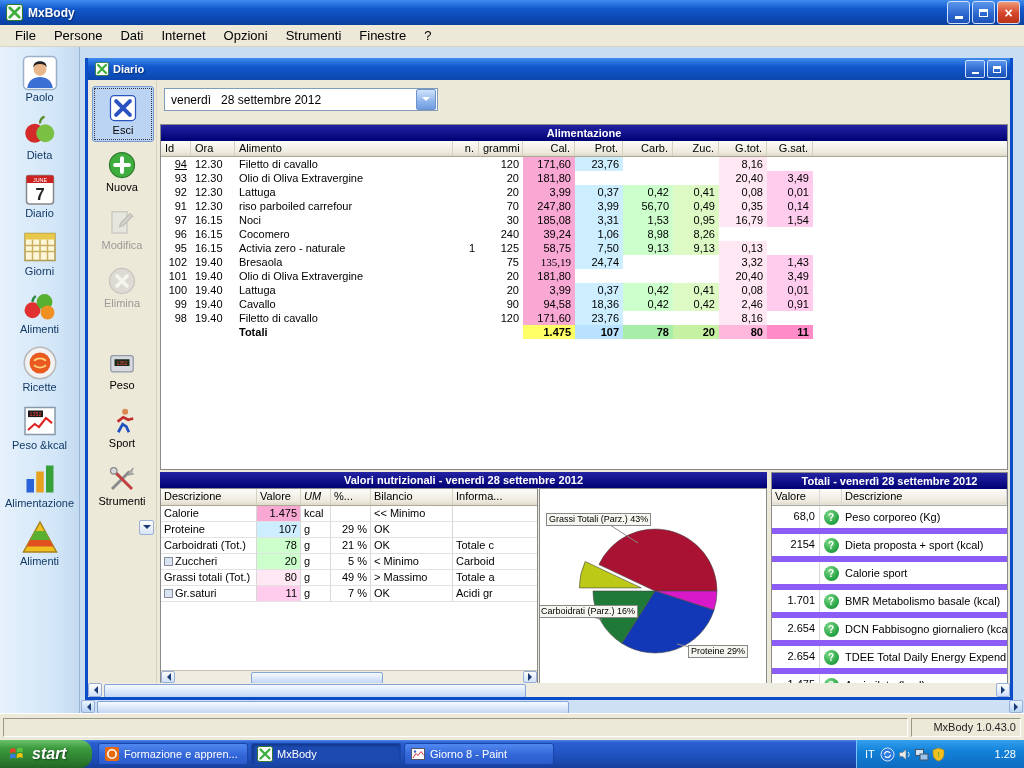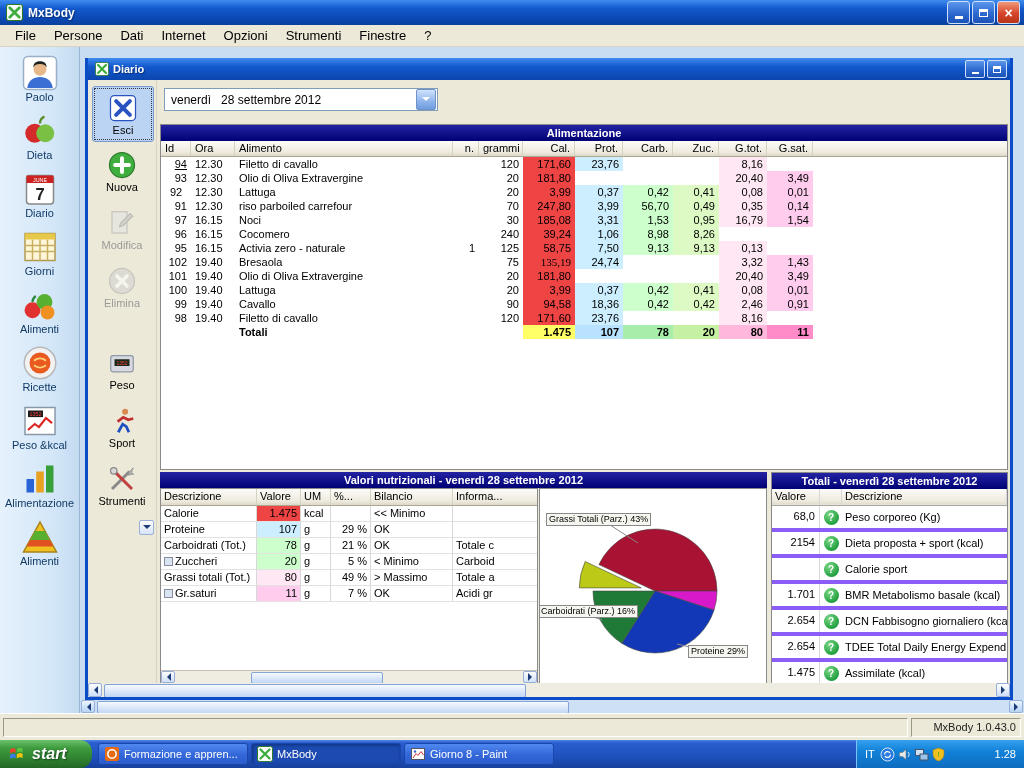--- a/index.html
+++ b/index.html
@@ -69,21 +69,21 @@
   
   .food-panel{position:absolute;left:72px;top:44px;width:848px;height:346px;box-sizing:border-box;background:#fff;border:1px solid #8a8a8a}
   .food-header{display:flex;height:15px;background:linear-gradient(180deg,#fcfcf9,#eeeade 75%,#ddd8c8);border-bottom:1px solid #aca894}
   .fh-cell{box-sizing:border-box;border-right:1px solid #d6d2c2;padding:0 4px;line-height:14px;font-size:11px;overflow:hidden;white-space:nowrap;flex:none}
   .fh-cell.num{text-align:right}
   .fh-cell.fill{flex:1;border-right:none}
   .f-row{display:flex;height:14px}
   .f-cell{box-sizing:border-box;padding:0 4px;line-height:14px;font-size:11px;overflow:hidden;white-space:nowrap;flex:none}
   .f-cell.num{text-align:right}
   .bold{font-weight:bold}
-  .c-cal{background:#ef4444}.c-prot{background:#cceeff}.c-carb{background:#ccffcc}
+  .c-cal{background:#f9a8d4}.c-prot{background:#cceeff}.c-carb{background:#ccffcc}
   .c-zuc{background:#ddf9c4}.c-gtot{background:#ffe8f4}.c-gsat{background:#ffccee}
   .t-cal{background:#ffff66}.t-prot{background:#b8e2ff}.t-carb{background:#a8eeaa}
   .t-zuc{background:#c6f0a2}.t-gtot{background:#ffb8dc}.t-gsat{background:#ff8cc8}
 
   
   .valori-hdr{position:absolute;left:72px;top:392px;width:607px}
   .valori-table{position:absolute;left:72px;top:408px;width:378px;height:196px;box-sizing:border-box;background:#fff;border:1px solid #8a8a8a;overflow:hidden}
   .v-headrow{display:flex;height:16px;background:linear-gradient(180deg,#fcfcf9,#eeeade 75%,#ddd8c8);border-bottom:1px solid #aca894}
   .v-row{display:flex;height:16px}
   .v-cell{box-sizing:border-box;border-right:1px solid #d8d8d8;border-bottom:1px solid #e2e2e2;padding:0 3px;line-height:15px;font-size:11px;overflow:hidden;white-space:nowrap;flex:none}
@@ -91,21 +91,21 @@
   .v-cell.num{text-align:right}
   .sub-glyph{display:inline-block;width:7px;height:7px;border:1px solid #8a8aa0;background:#d8e4f0;margin-right:2px;vertical-align:-1px}
 
   
   .pie-panel{position:absolute;left:451px;top:408px;width:228px;height:196px;box-sizing:border-box;background:#fff;border:1px solid #8a8a8a;overflow:hidden}
   .pie-label{position:absolute;font-size:9px;background:#f6f6f0;border:1px solid #888;padding:0 2px;line-height:11px;white-space:nowrap}
 
   
   .totali-panel{position:absolute;left:683px;top:392px;width:237px;height:212px;box-sizing:border-box;background:#fff;border:1px solid #8a8a8a;overflow:hidden}
   .to-headrow{display:flex;height:16px;background:linear-gradient(180deg,#fcfcf9,#eeeade 75%,#ddd8c8);border-bottom:1px solid #aca894}
-  .to-row{display:flex;height:22px;border-bottom:4px solid #8b5cf6;align-items:center}
+  .to-row{display:flex;height:22px;border-bottom:6px solid #8b5cf6;align-items:center}
   .to-val{width:48px;box-sizing:border-box;border-right:1px solid #d8d8d8;text-align:right;padding:0 4px;font-size:11px;line-height:21px;height:100%;flex:none}
   .to-ic{width:22px;display:flex;align-items:center;justify-content:center;flex:none}
   .to-desc{flex:1;padding:0 3px;font-size:11px;white-space:nowrap;overflow:hidden}
   .qmark{width:15px;height:15px;border-radius:50%;background:radial-gradient(circle at 35% 30%,#7ad884,#22a040 70%,#147a2c);color:#fff;font-weight:bold;font-size:10px;line-height:15px;text-align:center}
 
   
   .xscroll{position:absolute;box-sizing:border-box;background:#efece2}
   .sb-btn{position:absolute;top:0;width:14px;height:100%;box-sizing:border-box;background:linear-gradient(180deg,#fdfdfc,#d0e0f8);border:1px solid #96aed8;border-radius:2px;display:flex;align-items:center;justify-content:center}
   .sb-thumb{position:absolute;top:1px;height:calc(100% - 2px);background:linear-gradient(180deg,#f6faff,#c2d6f4);border:1px solid #84a4d8;border-radius:2px}
   .tri{width:0;height:0;border:4px solid transparent}
@@ -377,21 +377,21 @@
               <div class="f-cell num" style="width: 26px;"></div>
               <div class="f-cell num" style="width: 44px;">20</div>
               <div class="f-cell num c-cal" style="width: 52px;">181,80</div>
               <div class="f-cell num" style="width: 48px;"></div>
               <div class="f-cell num" style="width: 50px;"></div>
               <div class="f-cell num" style="width: 46px;"></div>
               <div class="f-cell num c-gtot" style="width: 48px;">20,40</div>
               <div class="f-cell num c-gsat" style="width: 46px;">3,49</div>
             </div>
             <div class="f-row">
-              <div class="f-cell num" style="width: 30px; text-align: center;">92</div>
+              <div class="f-cell num" style="width: 30px;">92</div>
               <div class="f-cell" style="width: 44px;">12.30</div>
               <div class="f-cell" style="width: 218px;">Lattuga</div>
               <div class="f-cell num" style="width: 26px;"></div>
               <div class="f-cell num" style="width: 44px;">20</div>
               <div class="f-cell num c-cal" style="width: 52px;">3,99</div>
               <div class="f-cell num c-prot" style="width: 48px;">0,37</div>
               <div class="f-cell num c-carb" style="width: 50px;">0,42</div>
               <div class="f-cell num c-zuc" style="width: 46px;">0,41</div>
               <div class="f-cell num c-gtot" style="width: 48px;">0,08</div>
               <div class="f-cell num c-gsat" style="width: 46px;">0,01</div>
@@ -527,21 +527,21 @@
               <div class="f-cell num bold t-gsat" style="width: 46px;">11</div>
             </div>
           </div>
       </div>
 
       <div class="navy-hdr valori-hdr">Valori nutrizionali - venerdì 28 settembre 2012</div>
       <div class="valori-table">
         <div class="v-headrow">
             <div class="v-cell" style="width: 96px;">Descrizione</div>
             <div class="v-cell" style="width: 44px;">Valore</div>
-            <div class="v-cell" style="width: 30px;">UM</div>
+            <div class="v-cell" style="width: 30px; font-style: italic;">UM</div>
             <div class="v-cell" style="width: 40px;">%...</div>
             <div class="v-cell" style="width: 82px;">Bilancio</div>
             <div class="v-cell" style="width: 85px;">Informa...</div>
           </div>
         <div>
             <div class="v-row">
               <div class="v-cell" style="width: 96px;">Calorie</div>
               <div class="v-cell num c-cal" style="width: 44px;">1.475</div>
               <div class="v-cell" style="width: 30px;">kcal</div>
               <div class="v-cell num" style="width: 40px;"></div>

